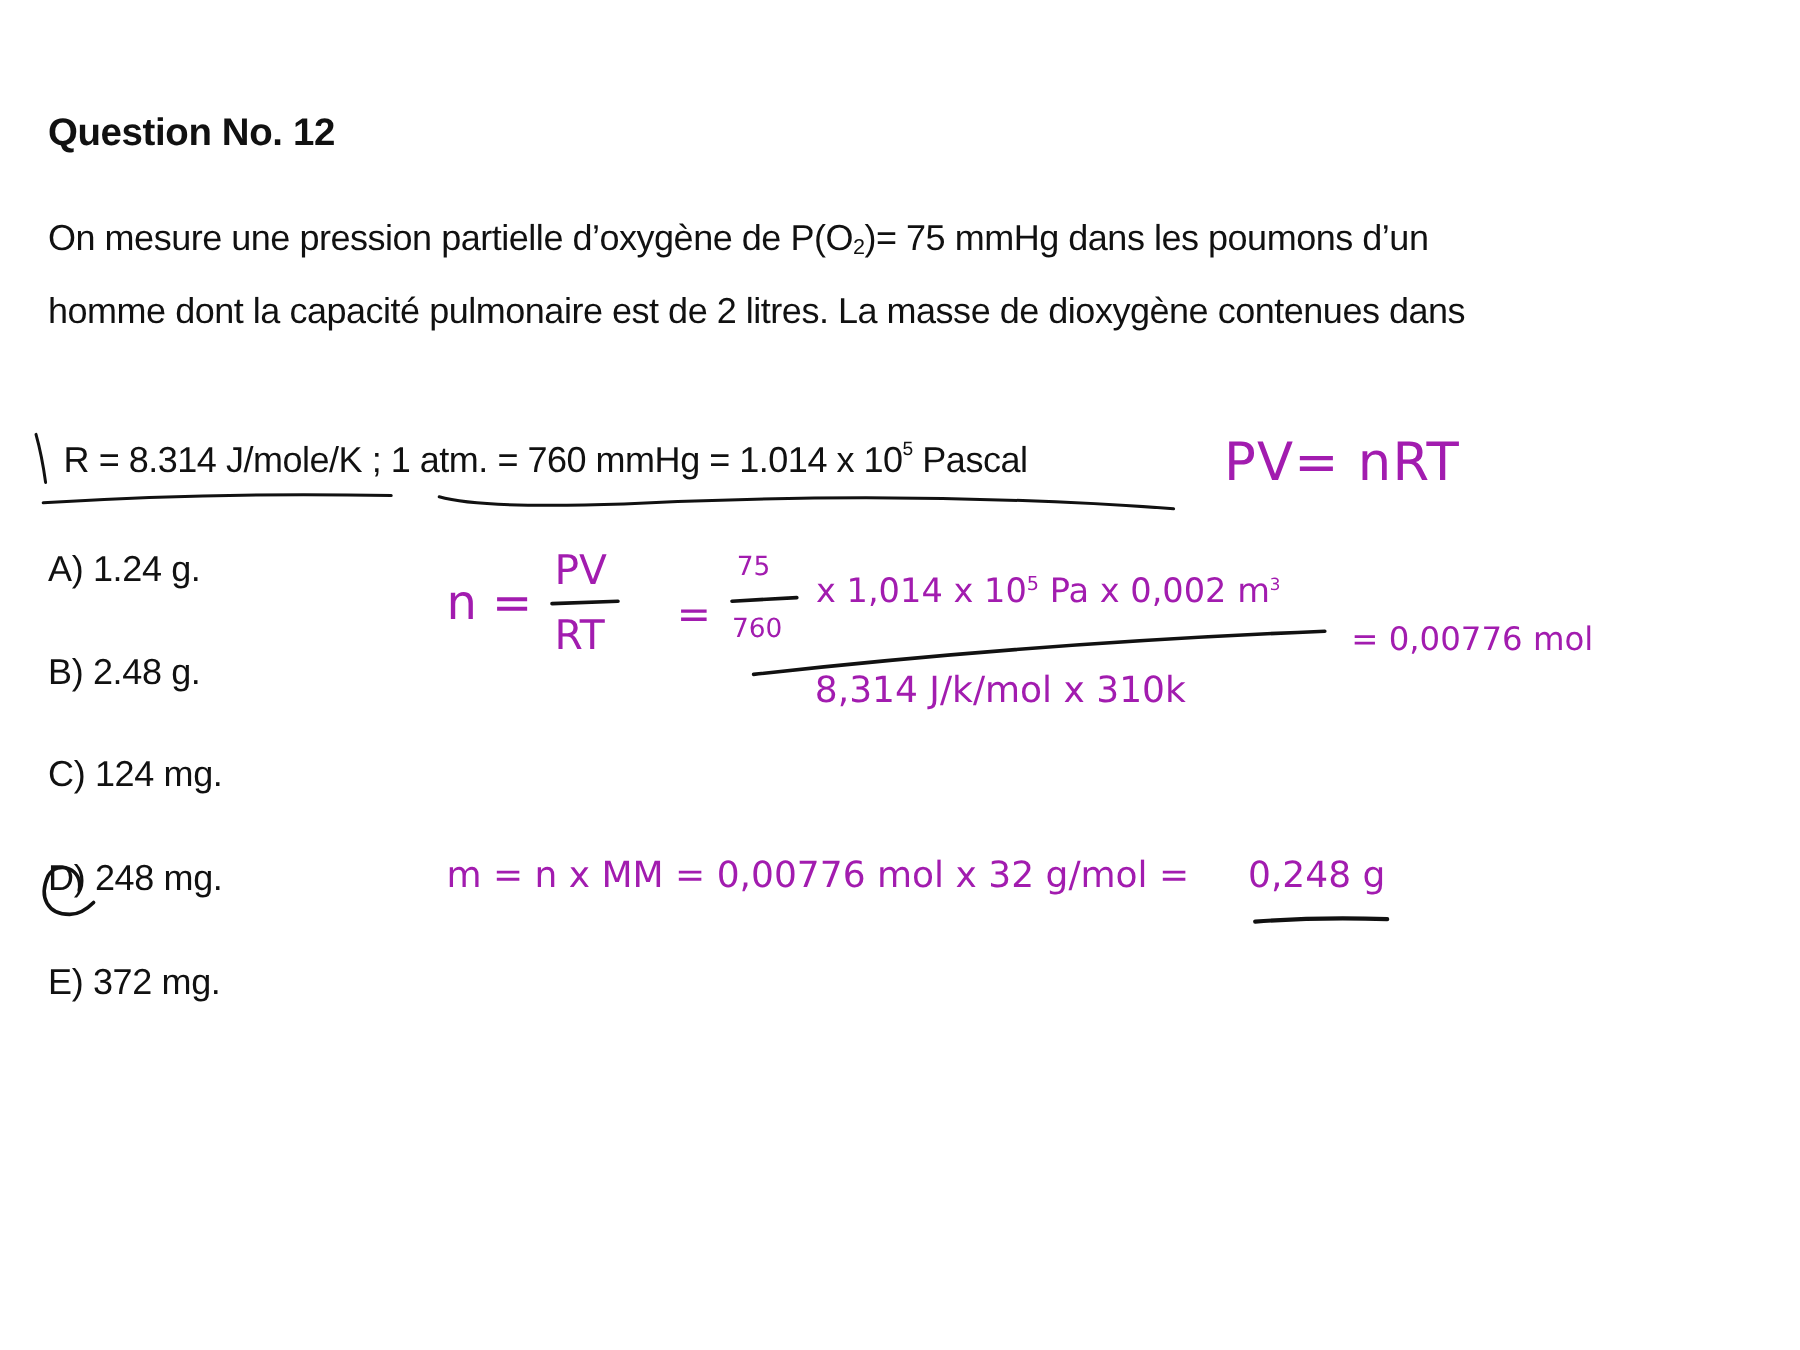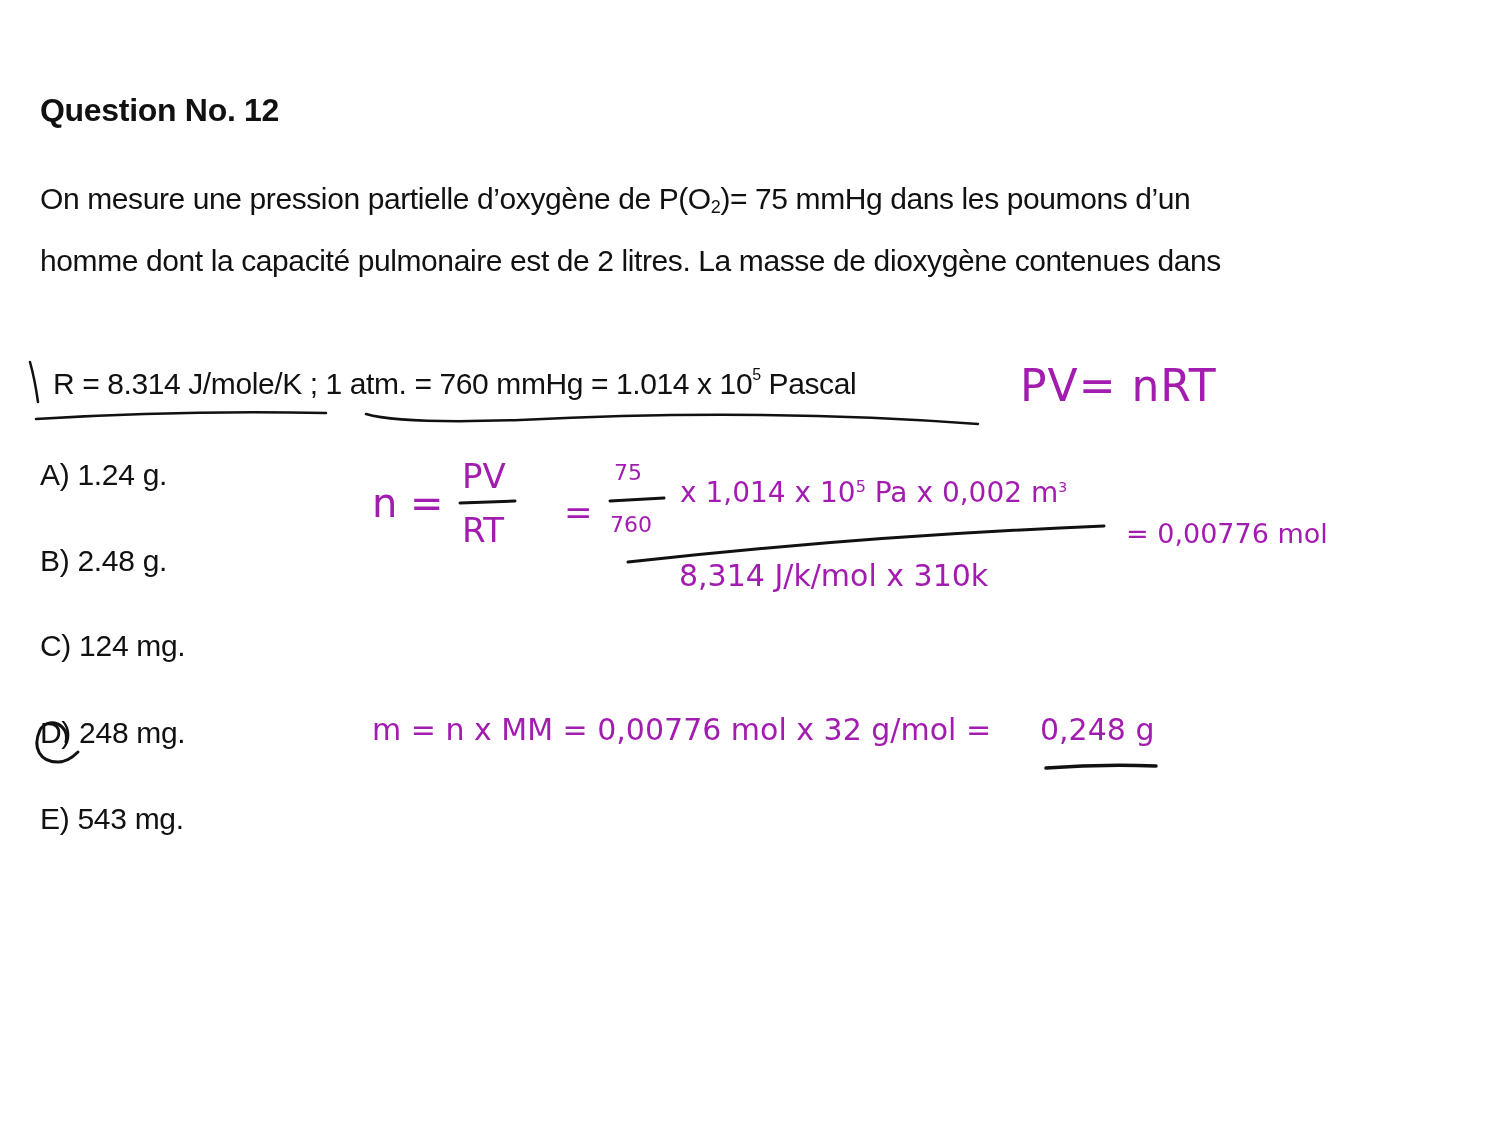--- a/index.html
+++ b/index.html
@@ -71,21 +71,21 @@
   <div><span>On mesure une pression partielle d’oxygène de P(O</span><sub>2</sub><span>)= 75 mmHg dans les poumons d’un</span></div>
   <div>homme dont la capacité pulmonaire est de 2 litres. La masse de dioxygène contenues dans</div>
 </div>
 
 <div class="constants"><span>R = 8.314 J/mole/K</span><span> ; </span><span><span>1 atm. = 760 mmHg = 1.014 x 10</span><sup>5</sup><span> Pascal</span></span></div>
 
 <div class="option" style="top:458px;"><span>A)</span> <span>1.24 g.</span></div>
 <div class="option" style="top:544px;"><span>B)</span> <span>2.48 g.</span></div>
 <div class="option" style="top:629px;"><span>C)</span> <span>124 mg.</span></div>
 <div class="option" style="top:716px;"><span>D)</span> <span>248 mg.</span></div>
-<div class="option" style="top:802px;"><span>E)</span> <span>543 mg.</span></div>
+<div class="option" style="top:802px;"><span>E)</span> <span>372 mg.</span></div>
 
 <div class="hand" style="left:1020px; top:360px; font-size:44px; letter-spacing:1px;">PV= nRT</div>
 
 <div class="hand" style="left:372px; top:480px; font-size:40px;">n =</div>
 <div class="hand" style="left:462px; top:456px; font-size:34px;">PV</div>
 <div class="hand" style="left:462px; top:510px; font-size:34px;">RT</div>
 <div class="hand" style="left:564px; top:492px; font-size:34px;">=</div>
 <div class="hand" style="left:614px; top:460px; font-size:22px;">75</div>
 <div class="hand" style="left:610px; top:512px; font-size:22px;">760</div>
 <div class="hand" style="left:680px; top:476px; font-size:28px;"><span>x 1,014 x 10</span><sup style="font-size:16px;">5</sup><span> Pa x 0,002 m</span><sup style="font-size:14px;">3</sup></div>

